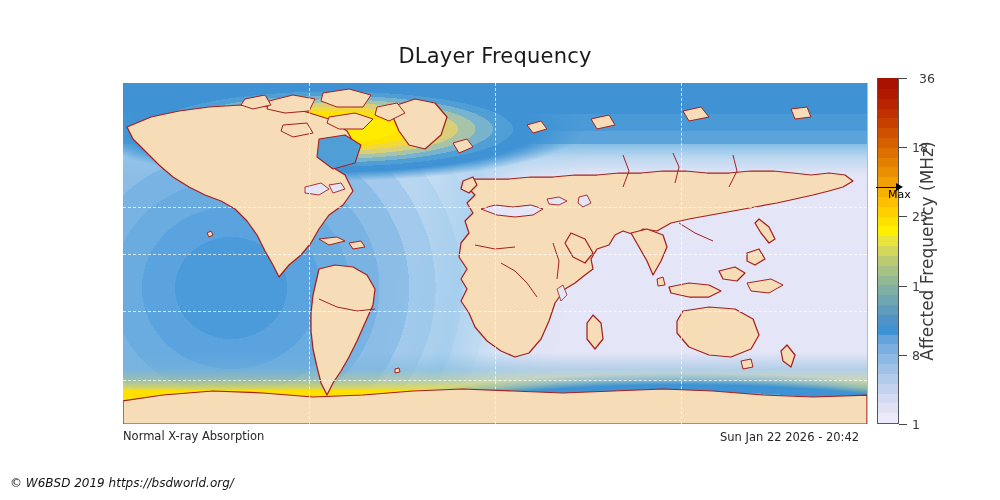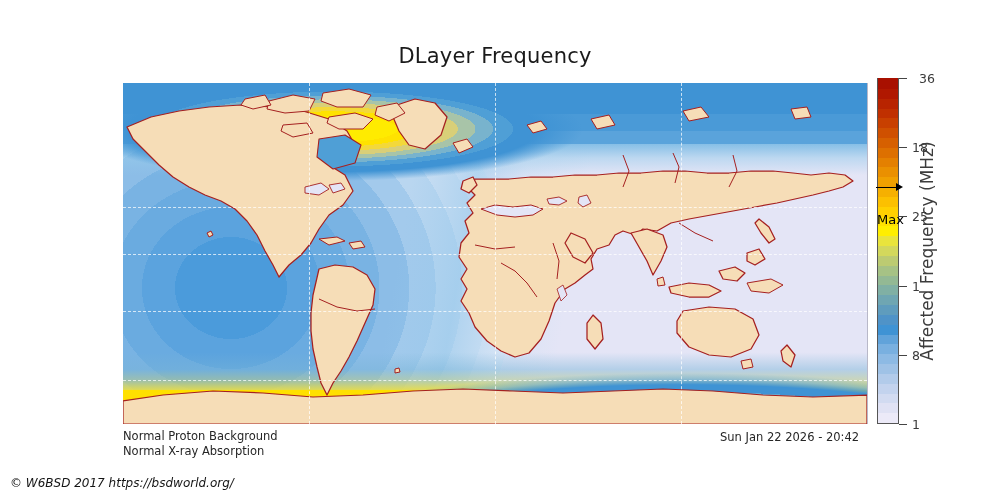--- a/index.html
+++ b/index.html
@@ -110,21 +110,21 @@
   .cb-tick-label{position:absolute;left:13px;font-size:12.5px;color:#3a3a3a;
                  transform:translateY(-50%);}
 
   #max-marker{position:absolute;left:876px;width:26px;height:0;}
   #max-marker .max-line{position:absolute;left:0;top:0;width:24px;height:0;
                         border-top:1.8px solid #000;}
   #max-marker .max-head{position:absolute;left:20px;top:-4px;width:0;height:0;
                         border-top:4.5px solid transparent;
                         border-bottom:4.5px solid transparent;
                         border-left:7px solid #000;}
-  #max-marker .max-text{position:absolute;left:1px;top:1px;font-size:13px;color:#000;margin-top:24px;}
+  #max-marker .max-text{position:absolute;left:12px;top:1px;font-size:11px;color:#000;}
 
   #cb-axis-label{
     position:absolute;left:916px;top:78px;width:346px;height:22px;
     transform-origin:0 0;transform:rotate(-90deg) translate(-346px,0);
     text-align:center;font-size:17px;color:#3c3c3c;line-height:22px;
   }
 
   
   #bg-notes{position:absolute;left:123px;top:429px;font-size:11.5px;
             color:#262626;line-height:15px;}
@@ -323,18 +323,17 @@
 
 <div id="max-marker" style="top: 186.743px;">
   <div class="max-line"></div>
   <div class="max-head"></div>
   <div class="max-text">Max</div>
 </div>
 
 <div id="cb-axis-label">Affected Frequency (MHz)</div>
 
 <div id="bg-notes">
-  <div>Normal Proton Background</div>
   <div>Normal X-ray Absorption</div>
 </div>
 
 <div id="timestamp">Sun Jan 22 2026 - 20:42</div>
-<div id="credit">© W6BSD 2017 https://bsdworld.org/</div>
+<div id="credit">© W6BSD 2019 https://bsdworld.org/</div>
 
 </body></html>

